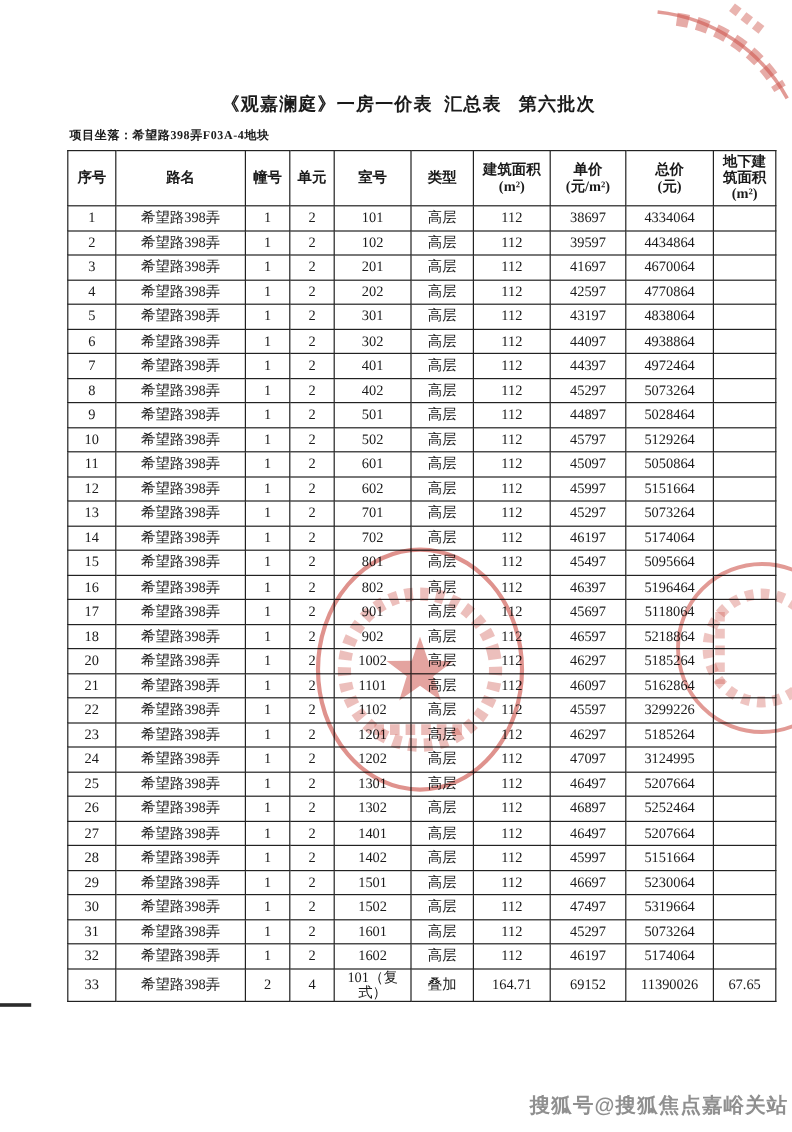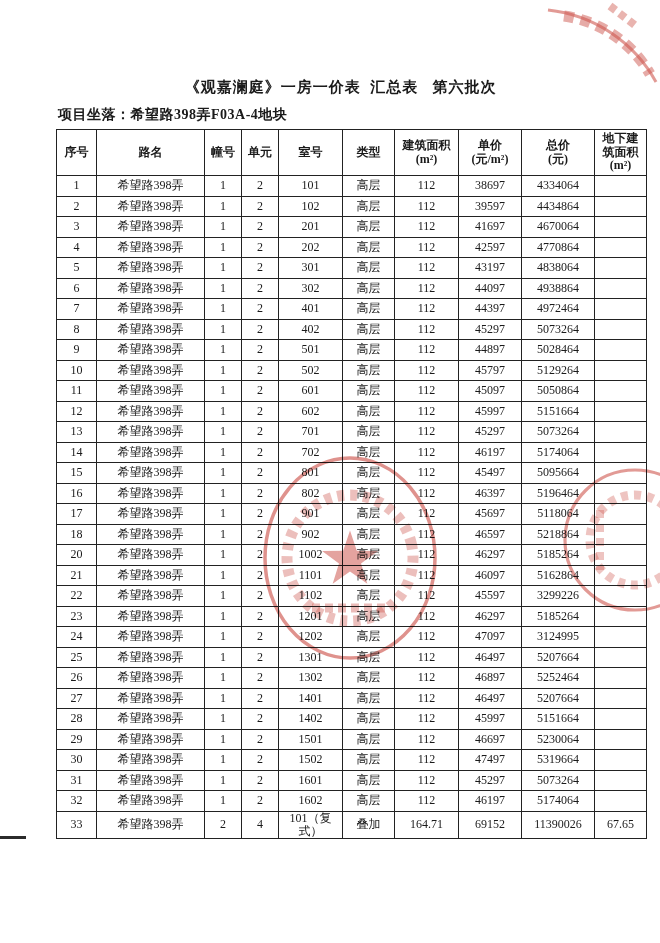--- a/index.html
+++ b/index.html
@@ -7,21 +7,21 @@
   .page {
     position:relative; width:660px; height:943px; margin:0 auto;
     background:#ffffff; overflow:hidden;
     font-family:"Liberation Serif","DejaVu Serif",serif; color:#1a1a1a;padding-left:21px;
   }
   .title {
     padding-top:78px; text-align:center;
     font-size:15px; font-weight:bold; letter-spacing:1px; white-space:pre;
   }
   .location {
-    margin:9px 0 5px 37px; font-size:14px; font-weight:bold; letter-spacing:.5px;
+    margin:9px 0 5px 37px; font-size:10px; font-weight:bold; letter-spacing:.5px;
   }
   table.price-table {
     margin-left:35px; width:590px; border-collapse:collapse;
     table-layout:fixed; border:1.5px solid #111;
   }
   .price-table th, .price-table td {
     border:1px solid #222; text-align:center; vertical-align:middle;
     font-size:12px; padding:0 1px; height:20.5px; line-height:1.12;
     overflow:hidden;
   }
@@ -484,14 +484,15 @@
   </svg>
 
   <svg class="stamp stamp-corner" width="120" height="100" viewBox="0 0 120 100">
     <path d="M 8,10 A 140 140 0 0 1 116,82" fill="none" stroke="rgba(197,57,47,0.6)" stroke-width="3"></path>
     <path d="M 24,16 A 118 118 0 0 1 110,74" fill="none" stroke="rgba(197,57,47,0.5)" stroke-width="11" stroke-dasharray="10 7"></path>
     <line x1="70" y1="6" x2="96" y2="26" stroke="rgba(197,57,47,0.45)" stroke-width="8" stroke-dasharray="7 5"></line>
   </svg>
 
   <div class="stray-mark"></div>
 
+  <div class="watermark">搜狐号@搜狐焦点嘉峪关站</div>
 
 </div>
 
 </body></html>

